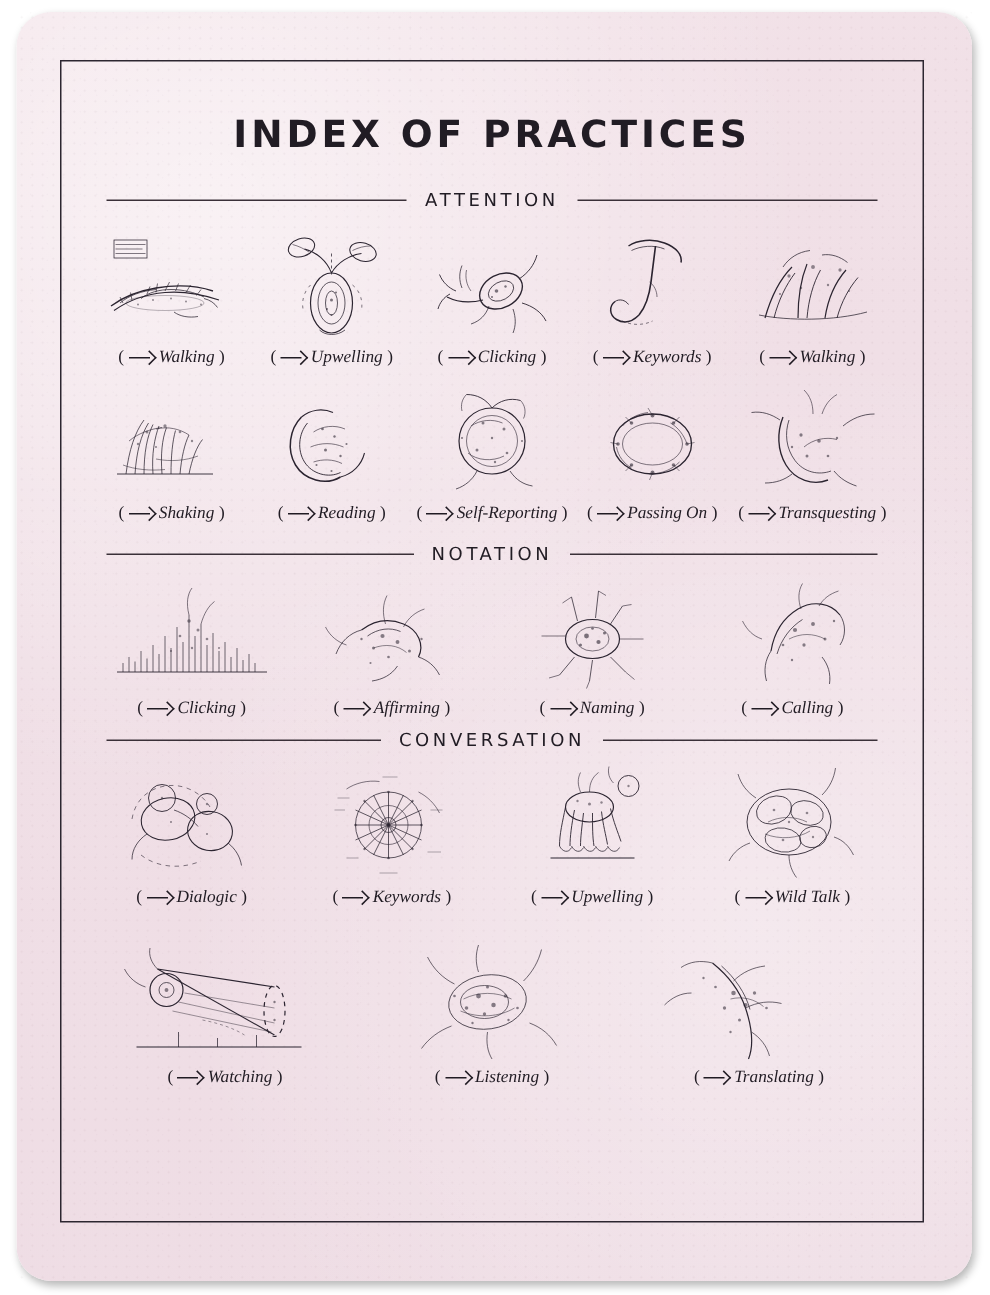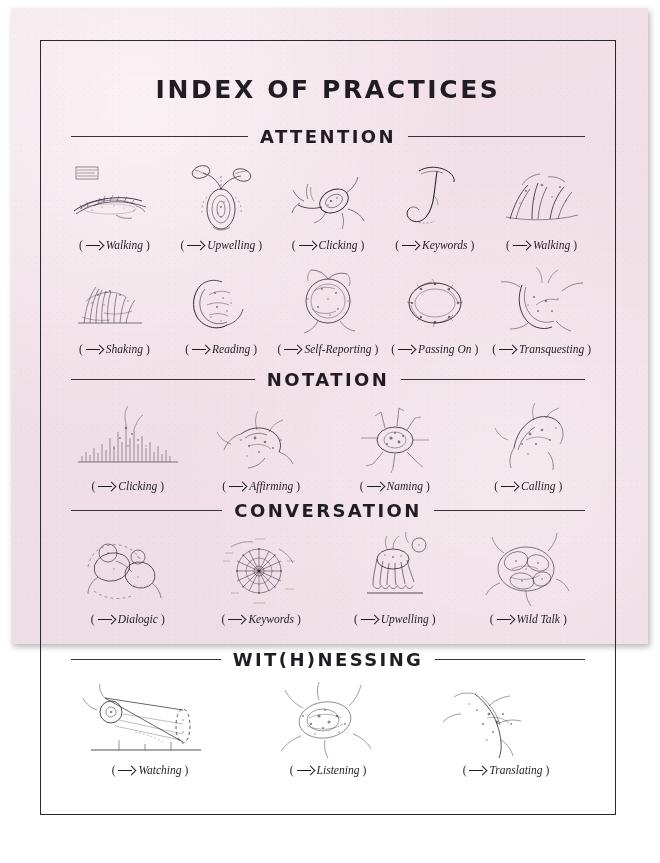--- a/index.html
+++ b/index.html
@@ -12,26 +12,27 @@
     height: 863px;
     font-family: "Liberation Sans", sans-serif;
     overflow: hidden;
   }
 
   #poster-sheet {
     position: absolute;
     left: 11px;
     top: 8px;
     width: 637px;
-    height: 636px;
+    height: 846px;
     background:
       radial-gradient(circle at 20% 15%, rgba(255,255,255,0.55) 0%, rgba(255,255,255,0) 45%),
       radial-gradient(circle at 78% 72%, rgba(255,255,255,0.35) 0%, rgba(255,255,255,0) 50%),
       linear-gradient(160deg, #f3e3e9 0%, #f0dfe6 40%, #eedce4 100%);
     box-shadow: 2px 3px 6px rgba(0,0,0,0.28);
+    border-radius: 23px;
   }
 
   
   #paper-grain {
     position: absolute;
     inset: 0;
     opacity: 0.30;
     background-image:
       radial-gradient(rgba(120,90,100,0.22) 0.6px, transparent 0.7px),
       radial-gradient(rgba(120,90,100,0.16) 0.5px, transparent 0.6px);
@@ -76,22 +77,22 @@
     gap: 12px;
     padding: 0 10px;
   }
   .rule {
     flex: 1 1 auto;
     height: 1px;
     background: #3a3038;
   }
   .section-title {
     font-family: "DejaVu Sans", sans-serif;
-    font-weight: bold;
-    font-size: 18px;
+    font-weight: normal;
+    font-size: 12px;
     letter-spacing: 2.4px;
     color: #211c24;
     white-space: nowrap;
   }
 
   .row {
     display: flex;
     justify-content: center;
     align-items: flex-end;
     margin-top: 10px;
@@ -678,25 +679,20 @@
               <span class="paren">(</span>
               <span class="arrow-glyph"></span>
               <span>Wild Talk</span>
               <span class="paren">)</span>
             </div>
           </div>
         </div>
       </div>
 
       <div class="section" style="margin-top:24px">
-        <div class="section-head">
-          <div class="rule"></div>
-          <div class="section-title">WIT(H)NESSING</div>
-          <div class="rule"></div>
-        </div>
 
         <div class="row">
           <div class="item" style="width:178px">
             <svg class="thumb" width="150" height="80" viewBox="0 0 150 80">
               <g stroke="#2b2430" fill="none" stroke-width="0.6">
                 <path d="M30 18L108 30" stroke-width="0.7"></path>
                 <path d="M30 18L108 62" stroke-width="0.7"></path>
                 <ellipse cx="108" cy="46" rx="7" ry="17" stroke-width="0.8" stroke-dasharray="3 3"></ellipse>
                 <circle cx="36" cy="32" r="11" stroke-width="0.8"></circle>
                 <circle cx="36" cy="32" r="5" stroke-width="0.5"></circle>

